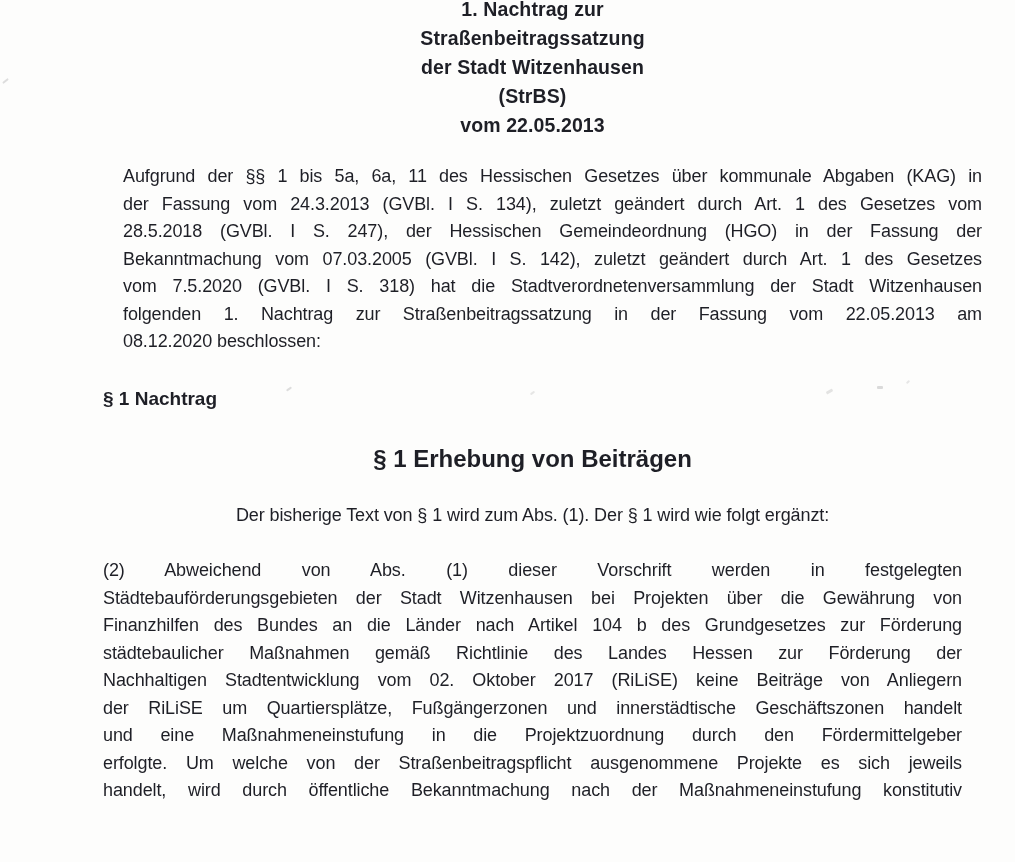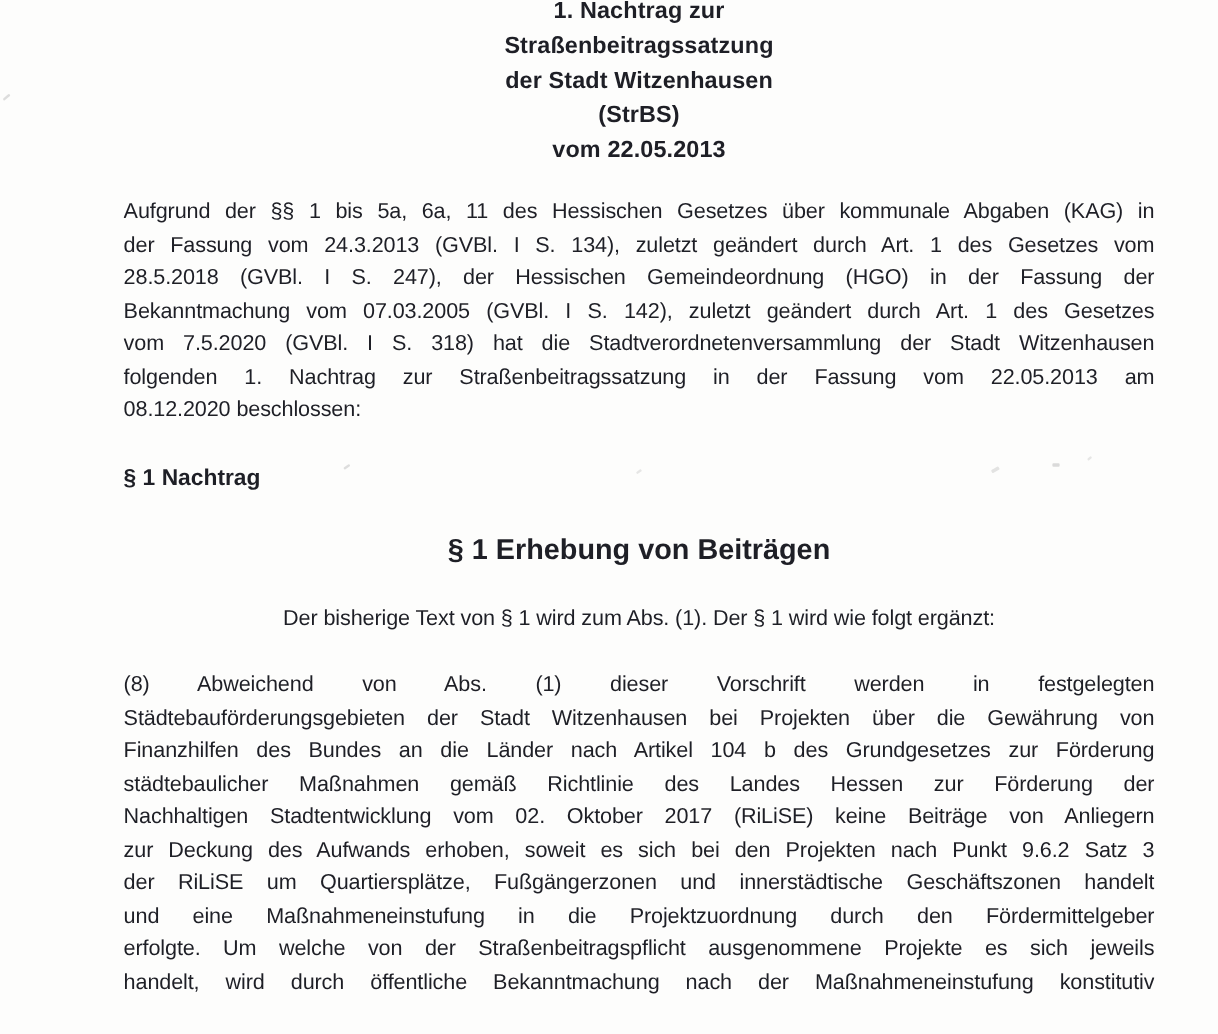--- a/index.html
+++ b/index.html
@@ -40,21 +40,21 @@
     text-align: justify;
     text-align-last: justify;
     white-space: normal;
     overflow: hidden;
   }
   .jline.last {
     text-align: left;
     text-align-last: left;
   }
 
-  .preamble  { top: 163px; }
+  .preamble  { top: 163px; margin-left: 20px; }
   .amendment { top: 557px; }
 
   .heading-left {
     top: 387px;
     font-weight: bold;
     font-size: 19px;
     line-height: 24px;
     text-align: left;
   }
   .heading-center {
@@ -109,26 +109,25 @@
     <div class="jline last">08.12.2020 beschlossen:</div>
   </div>
 
   <div class="content heading-left">§ 1 Nachtrag</div>
 
   <div class="content heading-center">§ 1 Erhebung von Beiträgen</div>
 
   <div class="content intro-line">Der bisherige Text von § 1 wird zum Abs. (1). Der § 1 wird wie folgt ergänzt:</div>
 
   <div class="content para amendment">
-    <div class="jline">(8) Abweichend von Abs. (1) dieser Vorschrift werden in festgelegten</div>
+    <div class="jline">(2) Abweichend von Abs. (1) dieser Vorschrift werden in festgelegten</div>
     <div class="jline">Städtebauförderungsgebieten der Stadt Witzenhausen bei Projekten über die Gewährung von</div>
     <div class="jline">Finanzhilfen des Bundes an die Länder nach Artikel 104 b des Grundgesetzes zur Förderung</div>
     <div class="jline">städtebaulicher Maßnahmen gemäß Richtlinie des Landes Hessen zur Förderung der</div>
     <div class="jline">Nachhaltigen Stadtentwicklung vom 02. Oktober 2017 (RiLiSE) keine Beiträge von Anliegern</div>
-    <div class="jline">zur Deckung des Aufwands erhoben, soweit es sich bei den Projekten nach Punkt 9.6.2 Satz 3</div>
     <div class="jline">der RiLiSE um Quartiersplätze, Fußgängerzonen und innerstädtische Geschäftszonen handelt</div>
     <div class="jline">und eine Maßnahmeneinstufung in die Projektzuordnung durch den Fördermittelgeber</div>
     <div class="jline">erfolgte. Um welche von der Straßenbeitragspflicht ausgenommene Projekte es sich jeweils</div>
     <div class="jline">handelt, wird durch öffentliche Bekanntmachung nach der Maßnahmeneinstufung konstitutiv</div>
   </div>
 
   <div class="speck sp1"></div>
   <div class="speck sp2"></div>
   <div class="speck sp3"></div>
   <div class="speck sp4"></div>

